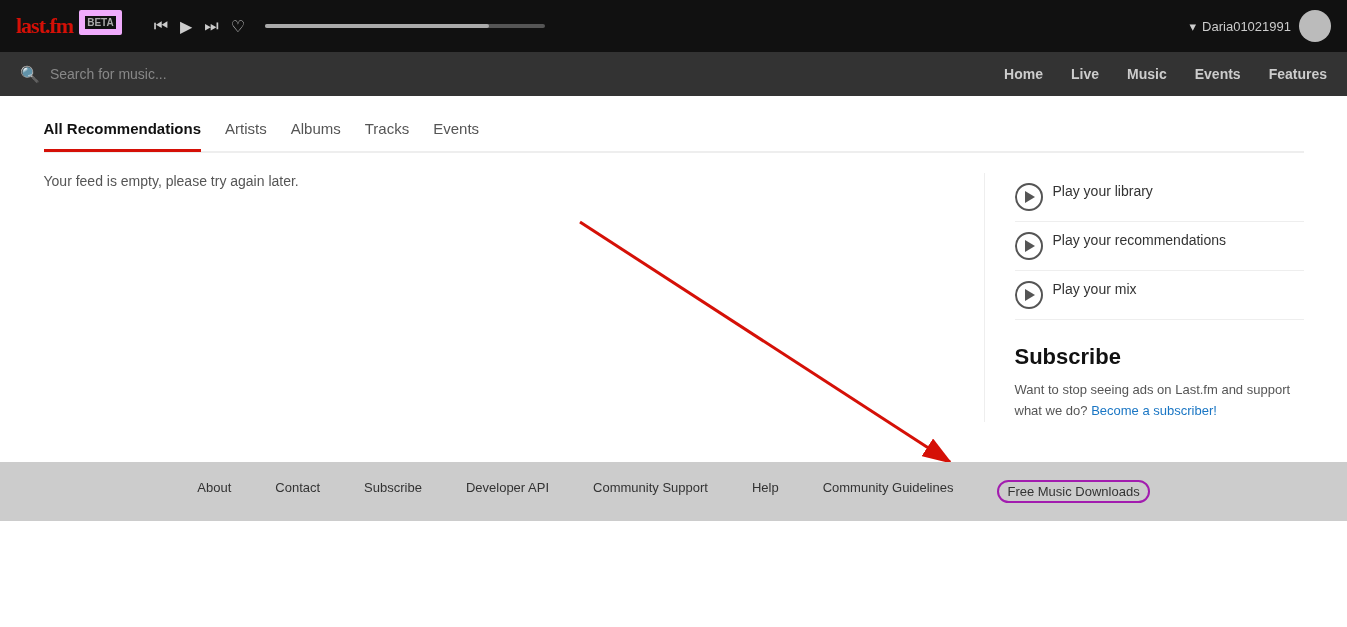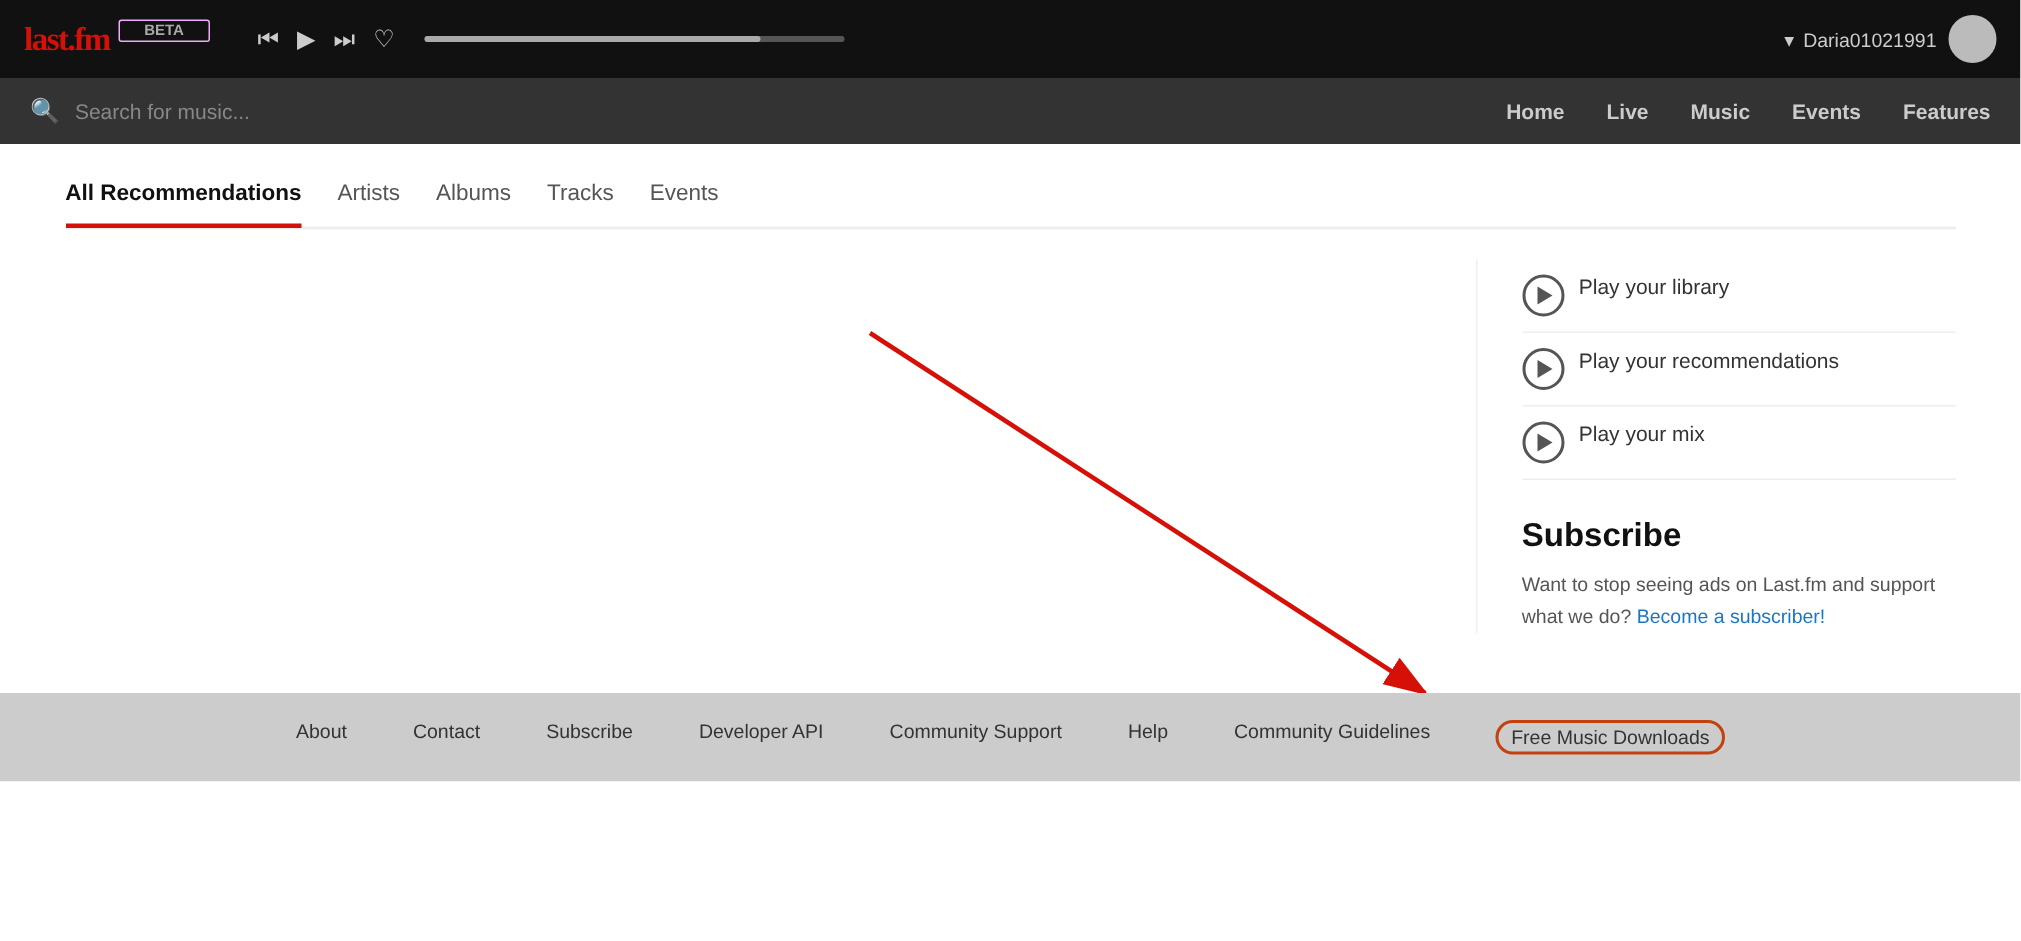--- a/index.html
+++ b/index.html
@@ -24,22 +24,22 @@
       color: #d51007;
       font-size: 22px;
       font-weight: bold;
       font-family: Georgia, serif;
       letter-spacing: -1px;
     }
     .beta-badge {
       color: #aaa;
       font-size: 10px;
       font-weight: bold;
-      border: 1px solid #f0abfc;
-      padding: 1px 16px;
+      border: 6px solid #f0abfc;
+      padding: 1px 2px;
       border-radius: 2px;
       margin-left: 2px;
       margin-bottom: 8px;
       align-self: flex-start;
     }
     .player-controls {
       display: flex;
       align-items: center;
       gap: 12px;
       margin-left: 8px;
@@ -250,21 +250,21 @@
       gap: 44px;
       flex-wrap: wrap;
       position: relative;
     }
     .footer a {
       color: #333;
       text-decoration: none;
       font-size: 13px;
     }
     .free-music-circle {
-      border: 2px solid #c2410c;
+      border: 2px solid #a21caf;
       border-radius: 20px;
       padding: 2px 8px;
       color: #333 !important;
     }
 
     
     .annotation-layer {
       position: relative;
     }
   </style>
@@ -312,20 +312,21 @@
     <div class="tabs-row">
       <a class="tab-item active" href="#">All Recommendations</a>
       <a class="tab-item" href="#">Artists</a>
       <a class="tab-item" href="#">Albums</a>
       <a class="tab-item" href="#">Tracks</a>
       <a class="tab-item" href="#">Events</a>
     </div>
 
     <div class="main-sidebar-layout">
       <div class="main-content">
+        <p class="empty-feed-text">Your feed is empty, please try again later.</p>
       </div>
 
       <div class="sidebar">
         <div class="sidebar-play-item">
           <div class="play-circle">
             <div class="play-triangle"></div>
           </div>
           <span class="sidebar-play-label">Play your library</span>
         </div>
         <div class="sidebar-play-item">

